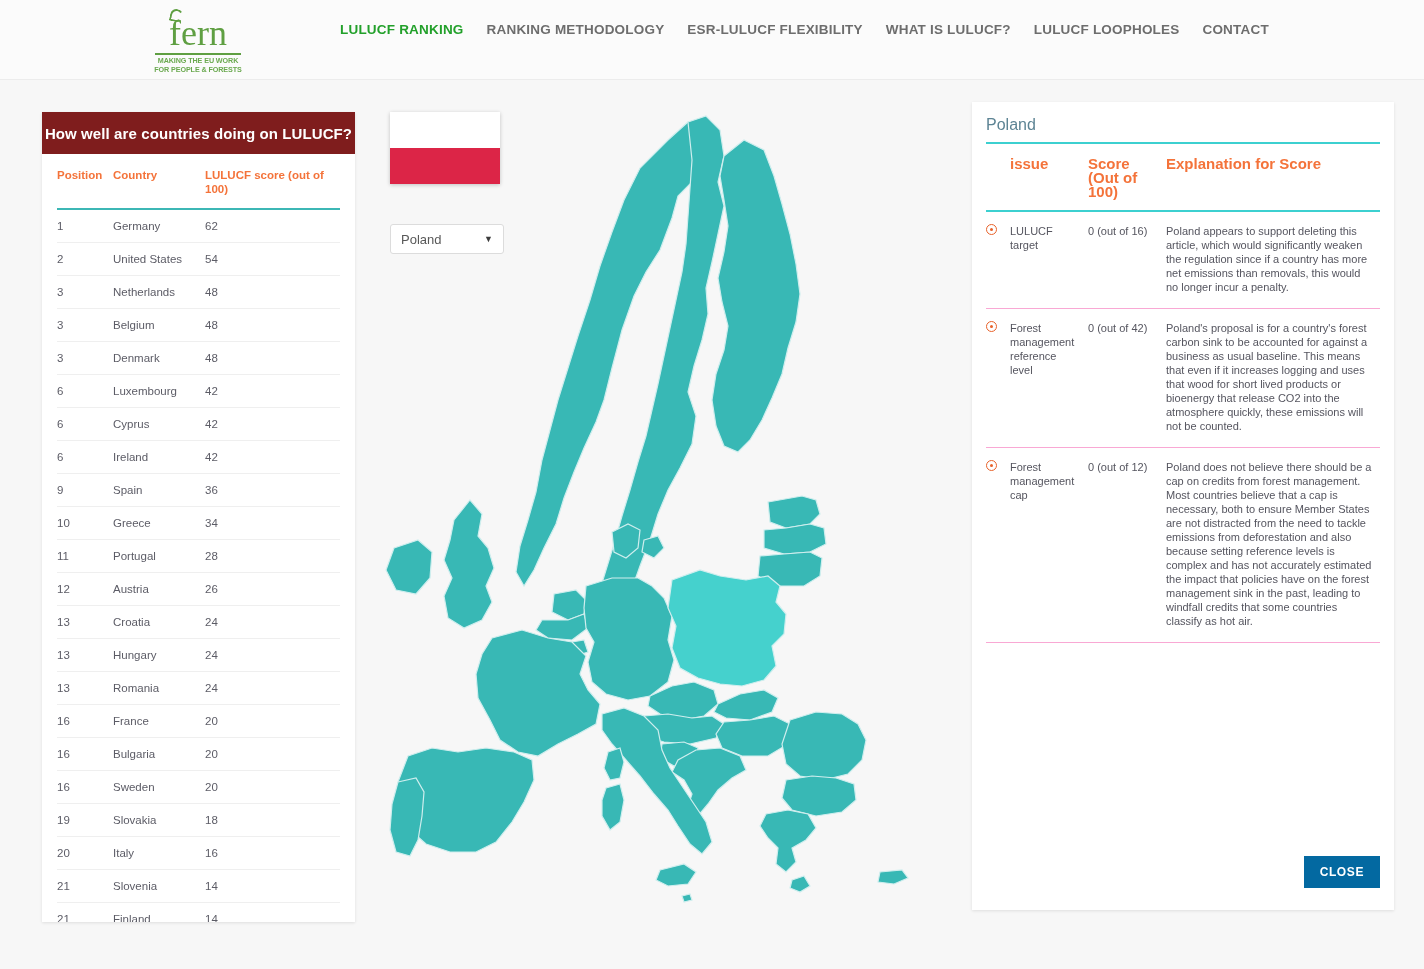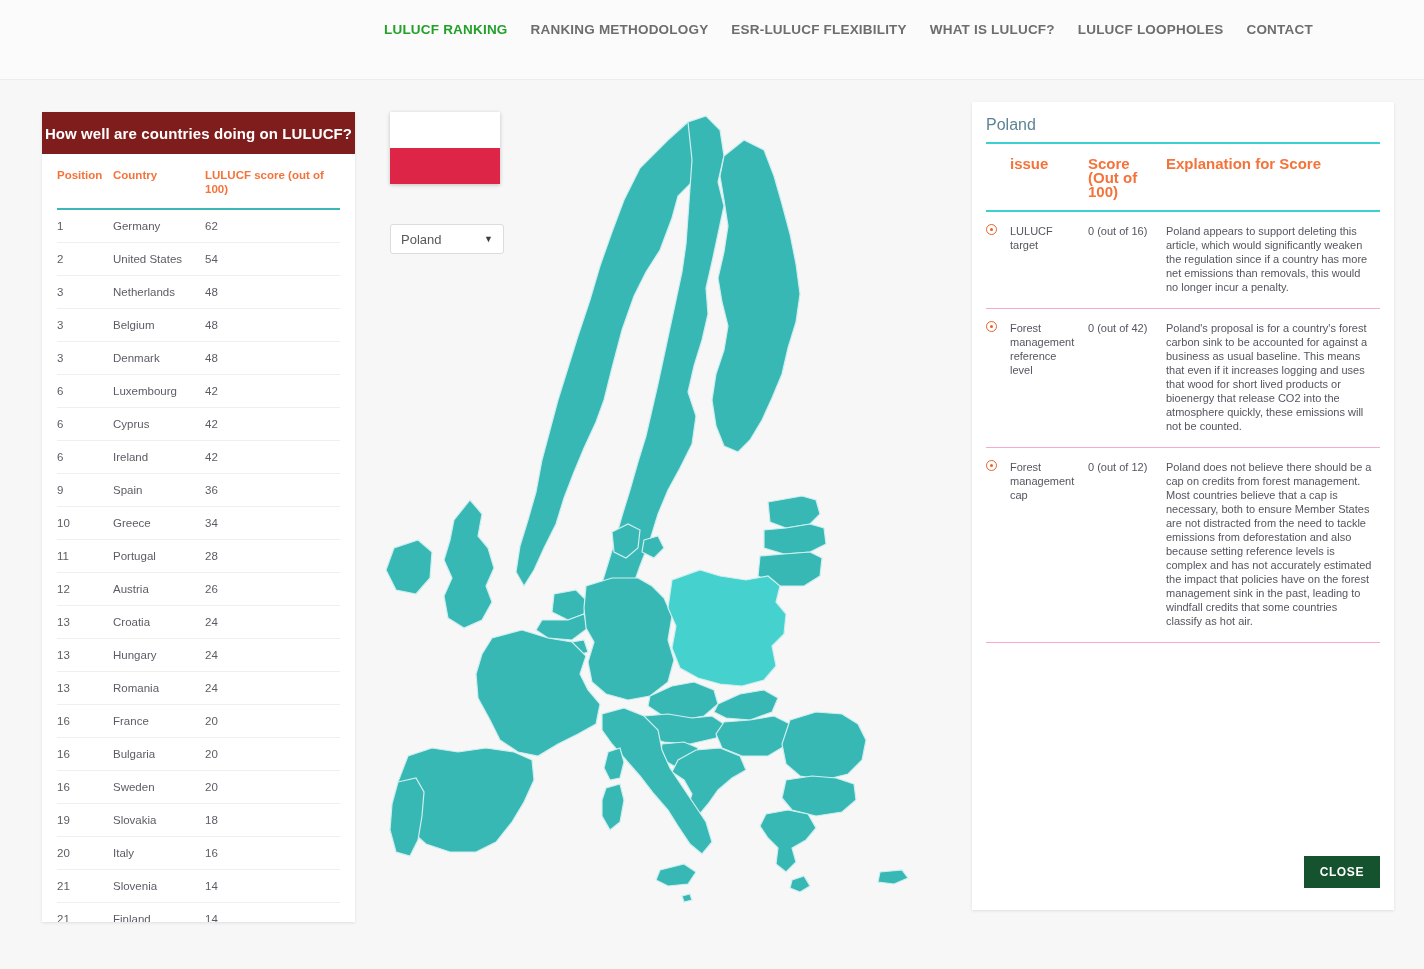--- a/index.html
+++ b/index.html
@@ -55,21 +55,21 @@
   .nav {
     position: absolute; left: 340px; top: 22px;
     display: flex; align-items: center; gap: 0px;
   }
   .nav a {
     font-size: 13.5px; font-weight: bold;
     letter-spacing: 0.2px;
     color: #6d6d6d; text-decoration: none;
     padding: 0 23px 0 0; white-space: nowrap;
   }
-  .nav a.active { color: #22a02a; margin-left: 44px; }
+  .nav a.active { color: #22a02a; }
 
   
   .rank-panel {
     position: absolute; left: 42px; top: 112px;
     width: 313px; height: 810px;
     background: #ffffff;
     box-shadow: 0 1px 3px rgba(0,0,0,0.10);
     overflow: hidden;
   }
   .rank-head {
@@ -167,29 +167,40 @@
     border-radius: 50%; border: 1.5px solid #e8622a;
     position: relative;
   }
   .dot-icon::after {
     content: ""; position: absolute;
     left: 2.5px; top: 2.5px; width: 3px; height: 3px;
     border-radius: 50%; background: #e8622a;
   }
   .close-btn {
     position: absolute; right: 14px; bottom: 22px;
-    background: #14532d; color: #ffffff;
+    background: #0369a1; color: #ffffff;
     font-size: 12px; font-weight: bold; letter-spacing: 0.6px;
     padding: 9px 16px; border: none; cursor: pointer;
   }
 </style>
 </head>
 <body>
 
 <div class="site-header">
+  <div class="logo">
+    <div class="logo-word">
+      <span class="logo-frond"></span>
+      <span>fern</span>
+    </div>
+    <div class="logo-rule"></div>
+    <div class="logo-tag">
+      <div>MAKING THE EU WORK</div>
+      <div>FOR PEOPLE &amp; FORESTS</div>
+    </div>
+  </div>
   <nav class="nav">
     <a href="#" class="active">LULUCF RANKING</a>
     <a href="#">RANKING METHODOLOGY</a>
     <a href="#">ESR-LULUCF FLEXIBILITY</a>
     <a href="#">WHAT IS LULUCF?</a>
     <a href="#">LULUCF LOOPHOLES</a>
     <a href="#">CONTACT</a>
   </nav>
 </div>
 

